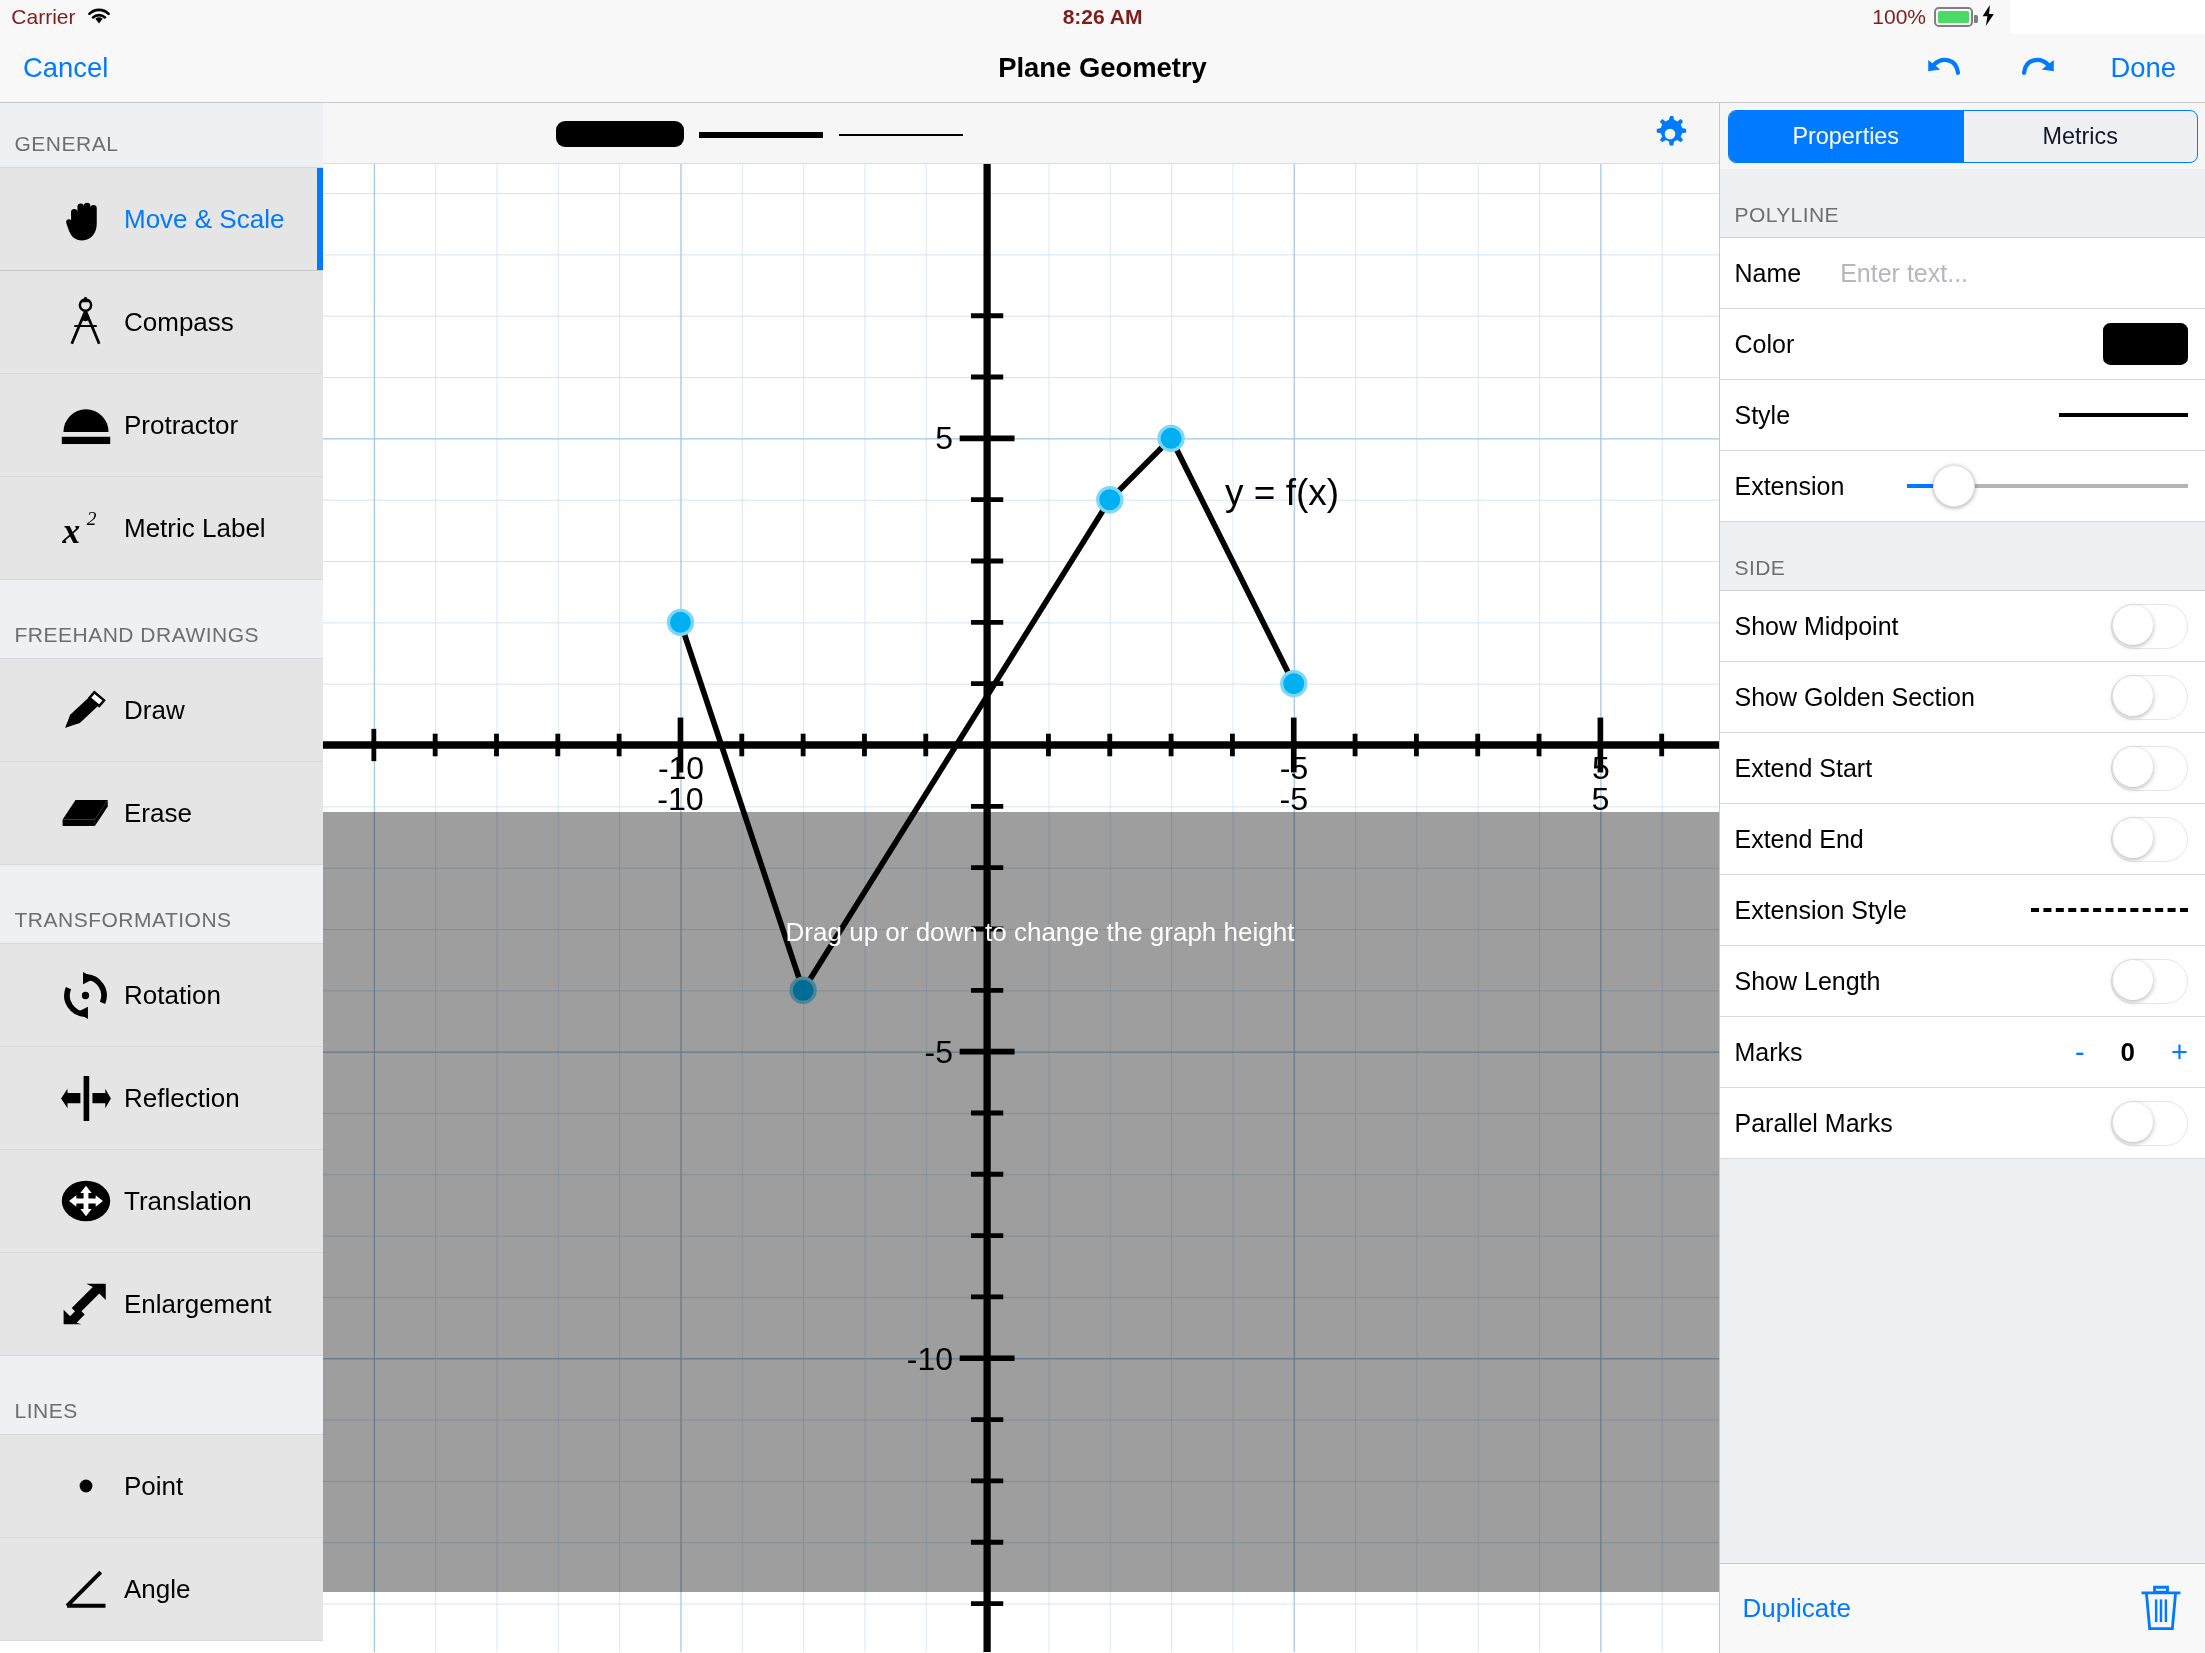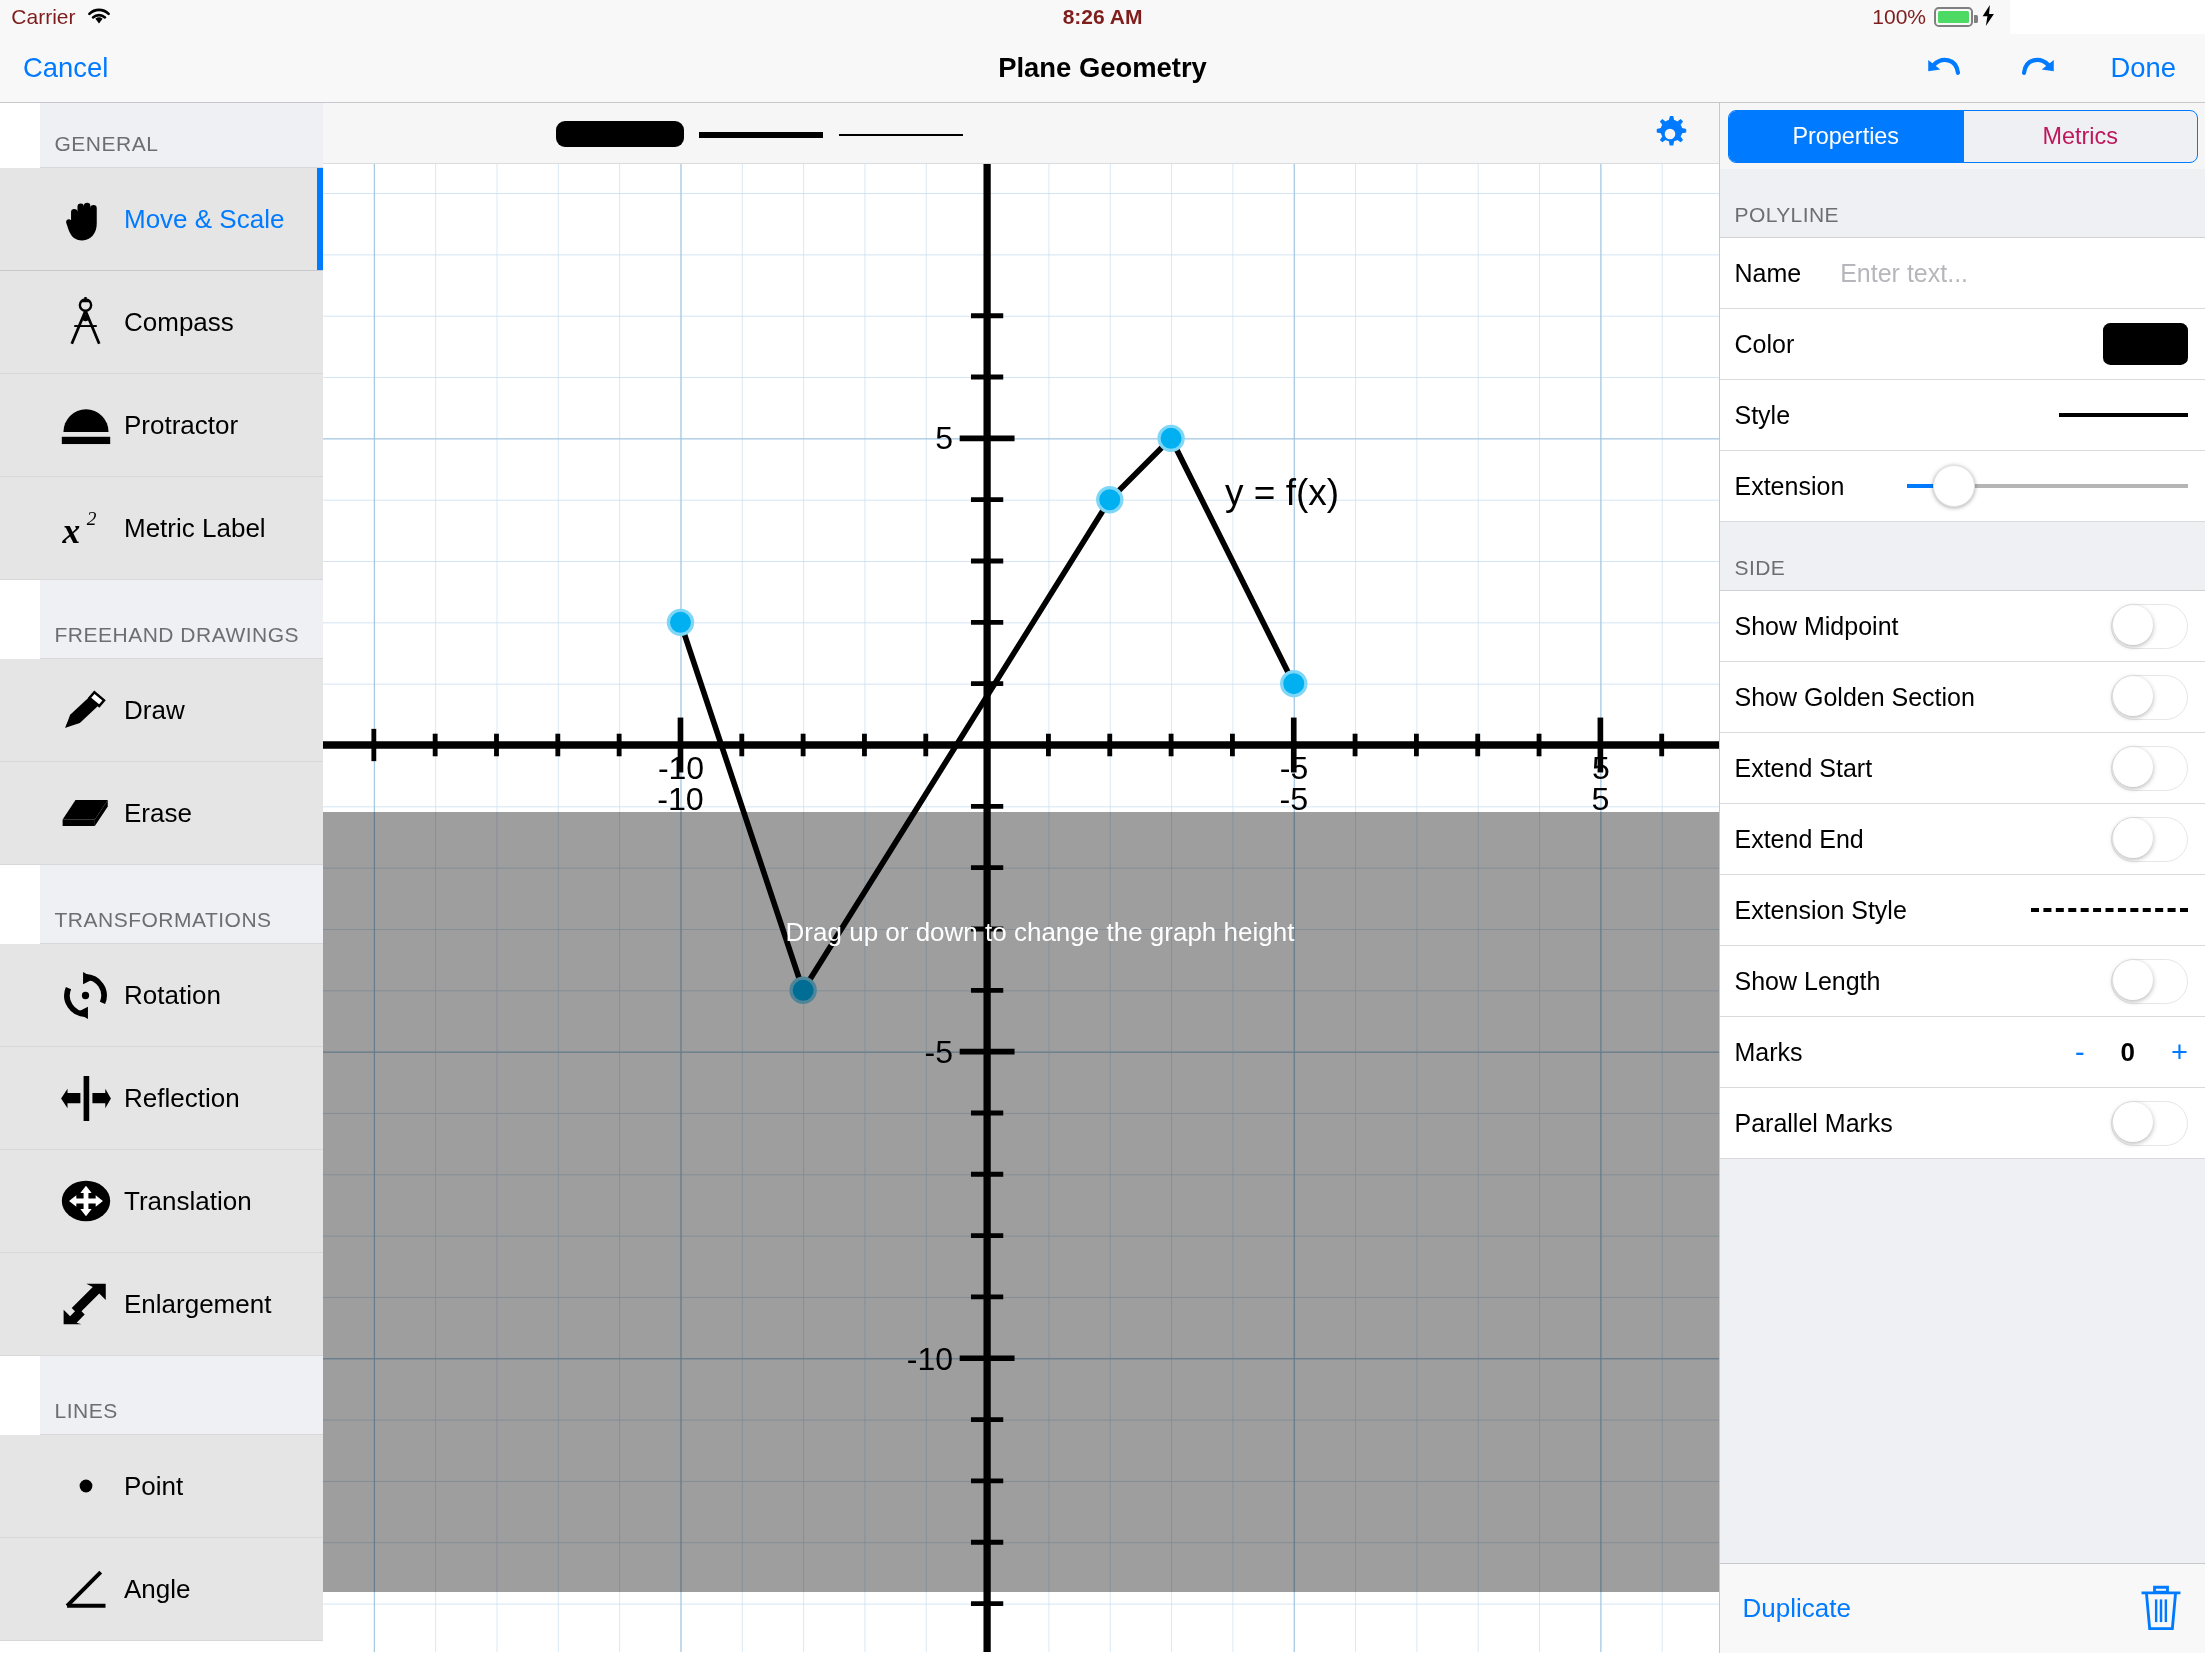--- a/index.html
+++ b/index.html
@@ -54,21 +54,20 @@
 
   
   .sidebar{
     position:absolute; left:0; top:103px; width:323px; height:1550px;
     background:#ffffff; overflow:hidden;
   }
   .sec-head{
     height:79px; background:#eff0f4; display:flex; align-items:flex-end;
     padding:0 0 11.3px 14.5px; font-size:21px; color:#6d6d72; letter-spacing:0.5px;
     border-bottom:0.8px solid #d8d8dc;
-    margin-left:40px;
   }
   .sec-head.first{ height:65px; }
   .row{
     position:relative; height:103px; display:flex; align-items:center;
     background:#e5e5e5; border-bottom:0.8px solid #d8d8dc;padding-left:47px;
   }
   .row .ico{
     width:77px; min-width:77px; display:flex; align-items:center; justify-content:center;
     color:#000;
   }
@@ -119,21 +118,21 @@
     position:absolute; left:1719px; top:103px; width:486px; height:1550px;
     background:#f6f6f6; border-left:0.8px solid #c8c7cc;
   }
   .segbar{
     position:absolute; left:8px; top:6.5px; width:470px; height:53px;
     border:1.6px solid #007aff; border-radius:8px; display:flex; overflow:hidden;
     background:#eff0f4;
   }
   .seg{
     flex:1; display:flex; align-items:center; justify-content:center;
-    font-size:23.4px; color:#be185d;
+    font-size:23.4px; color:#0f172a;
   }
   .seg.active{ background:#007aff; color:#ffffff; }
   .seg + .seg{ border-left:1.6px solid #007aff; }
 
   .p-sec{
     background:#eff0f4; height:69px; display:flex; align-items:flex-end;
     padding:0 0 9.7px 14.5px; font-size:21px; color:#6d6d72; letter-spacing:0.4px;
     border-bottom:0.8px solid #d2d2d6;
   }
   .p-row{

